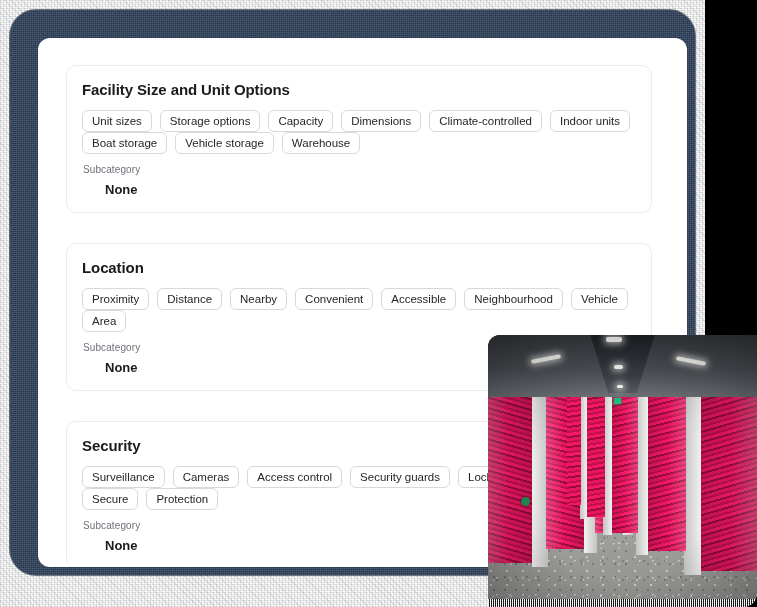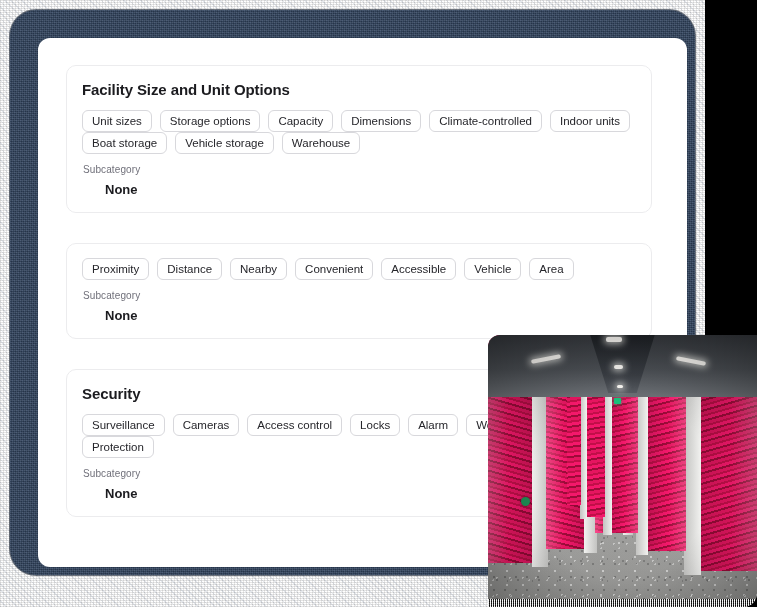--- a/index.html
+++ b/index.html
@@ -259,39 +259,42 @@
             <span class="chip">Indoor units</span>
             <span class="chip">Boat storage</span>
             <span class="chip">Vehicle storage</span>
             <span class="chip">Warehouse</span>
           </div>
           <div class="sub-label">Subcategory</div>
           <div class="sub-value">None</div>
         </div>
 
         <div class="card">
+          <div class="card-title">Location</div>
           <div class="chip-row">
             <span class="chip">Proximity</span>
             <span class="chip">Distance</span>
             <span class="chip">Nearby</span>
             <span class="chip">Convenient</span>
             <span class="chip">Accessible</span>
+            <span class="chip">Neighbourhood</span>
             <span class="chip">Vehicle</span>
             <span class="chip">Area</span>
           </div>
           <div class="sub-label">Subcategory</div>
           <div class="sub-value">None</div>
         </div>
 
         <div class="card">
           <div class="card-title">Security</div>
           <div class="chip-row">
             <span class="chip">Surveillance</span>
             <span class="chip">Cameras</span>
             <span class="chip">Access control</span>
+            <span class="chip">Security guards</span>
             <span class="chip">Locks</span>
             <span class="chip">Alarm</span>
             <span class="chip">Well-lit</span>
             <span class="chip">Secure</span>
             <span class="chip">Protection</span>
           </div>
           <div class="sub-label">Subcategory</div>
           <div class="sub-value">None</div>
         </div>
 

